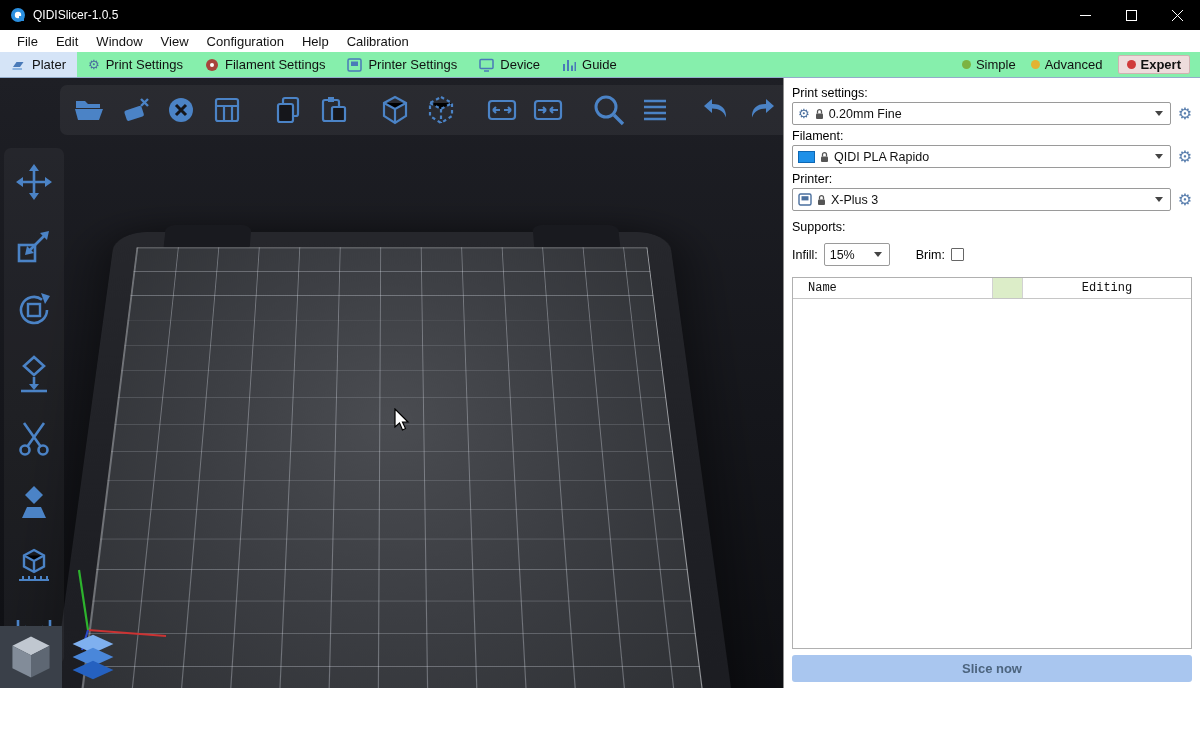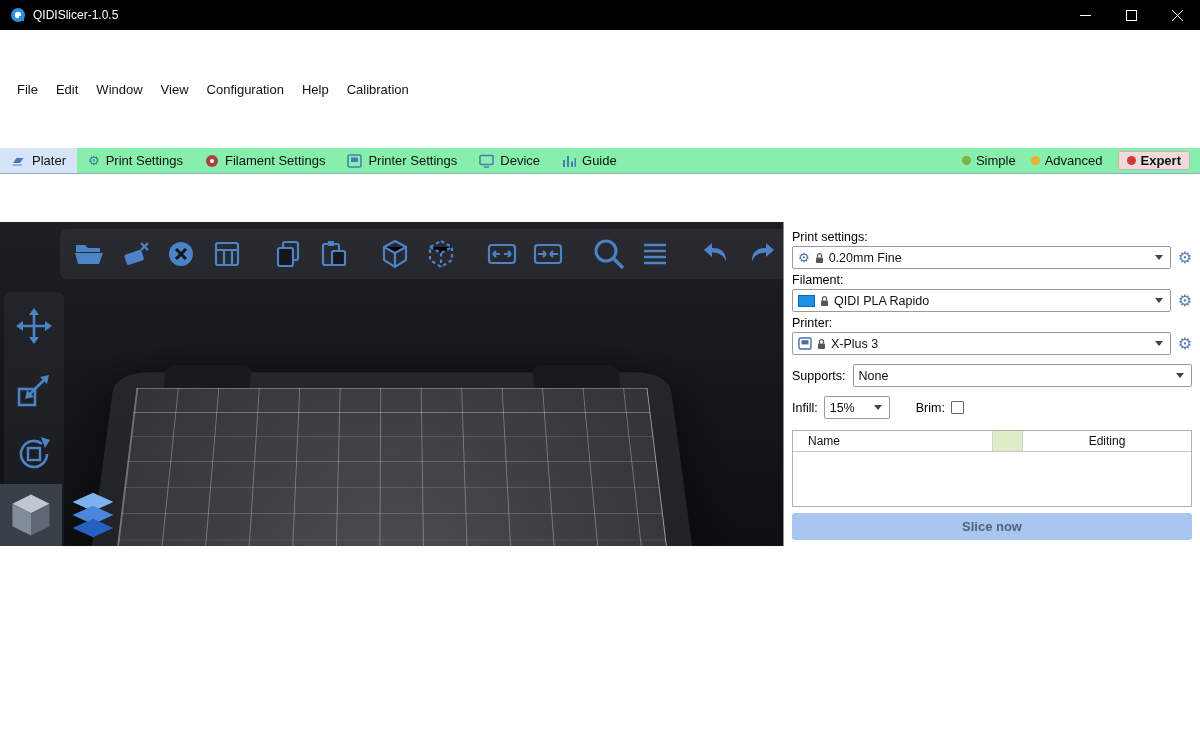--- a/index.html
+++ b/index.html
@@ -1,19 +1,19 @@
 <!DOCTYPE html>
 <html><head>
 <meta charset="utf-8">
 <style>
   * { box-sizing: border-box; margin: 0; padding: 0; }
   html,body { width:1200px; height:750px; overflow:hidden; }
   body { font-family:"Liberation Sans", sans-serif; background:#fff; }
 
-  .window { width:1200px; height:546px; display:flex; flex-direction:column;gap:48px; }
+  .window { width:1200px; height:688px; display:flex; flex-direction:column; }
 
   
   .titlebar { height:30px; background:#000; display:flex; align-items:center; flex:0 0 auto; }
   .app-logo { margin:0 7px 0 10px; display:flex; }
   .title-text { color:#fff; font-size:12px; }
   .win-controls { margin-left:auto; display:flex; height:100%; }
   .win-btn { width:46px; height:100%; display:flex; align-items:center; justify-content:center; }
 
   
   .menubar { height:22px; background:#fff; display:flex; align-items:center; padding-left:8px;
@@ -87,21 +87,21 @@
   .gear-glyph { font-family:"DejaVu Sans", sans-serif; font-size:13px; color:#4a6f9e; line-height:1; }
   .swatch { width:17px; height:12px; background:#1e90e8; border:1px solid #0d67b4; }
   .inline-row { display:flex; align-items:center; margin-top:9px; font-size:12.5px; color:#000; }
   .supports-select { flex:1; margin-left:7px; }
   .small-combo { width:66px; margin-left:6px; flex:0 0 auto; }
   .brim-label { margin-left:26px; }
   .checkbox { width:13px; height:13px; border:1px solid #666; background:#fff; margin-left:6px; border-radius:1px; }
 
   .obj-table { margin-top:11px; flex:1; min-height:0; border:1px solid #b0b0b0;
                display:flex; flex-direction:column; }
-  .thead { display:flex; height:21px; border-bottom:1px solid #c6c6c6; font-size:12px; color:#111; }
+  .thead { display:flex; height:21px; border-bottom:1px solid #c6c6c6; font-size:12px; color:#111;font-family:Liberation Mono, monospace; }
   .th-name { width:200px; display:flex; align-items:center; padding-left:15px; border-right:1px solid #d2d2d2; }
   .th-color { width:30px; background:#dcedc8; border-right:1px solid #d2d2d2; }
   .th-edit { flex:1; display:flex; align-items:center; justify-content:center; }
   .tbody { flex:1; background:#fff; }
 
   .slice-btn { height:27px; margin-top:6px; background:#a9c6ef; border-radius:3px;
                display:flex; align-items:center; justify-content:center;
                font-size:13px; font-weight:600; color:#4c647e; }
 
   svg { display:block; }
@@ -436,24 +436,20 @@
               <path d="M2.5 5.5V3.6a2 2 0 0 1 4 0v1.9" stroke="#555" stroke-width="1.3" fill="none"></path>
             </svg>
           <span>X-Plus 3</span>
           <span class="chev"></span>
         </div>
         <span class="gear-btn">⚙</span>
       </div>
 
       <div class="inline-row">
         <span>Supports:</span>
-        <div class="combo supports-select">
-          <span>None</span>
-          <span class="chev"></span>
-        </div>
       </div>
 
       <div class="inline-row">
         <span>Infill:</span>
         <div class="combo small-combo">
           <span>15%</span>
           <span class="chev"></span>
         </div>
         <span class="brim-label">Brim:</span>
         <span class="checkbox"></span>

